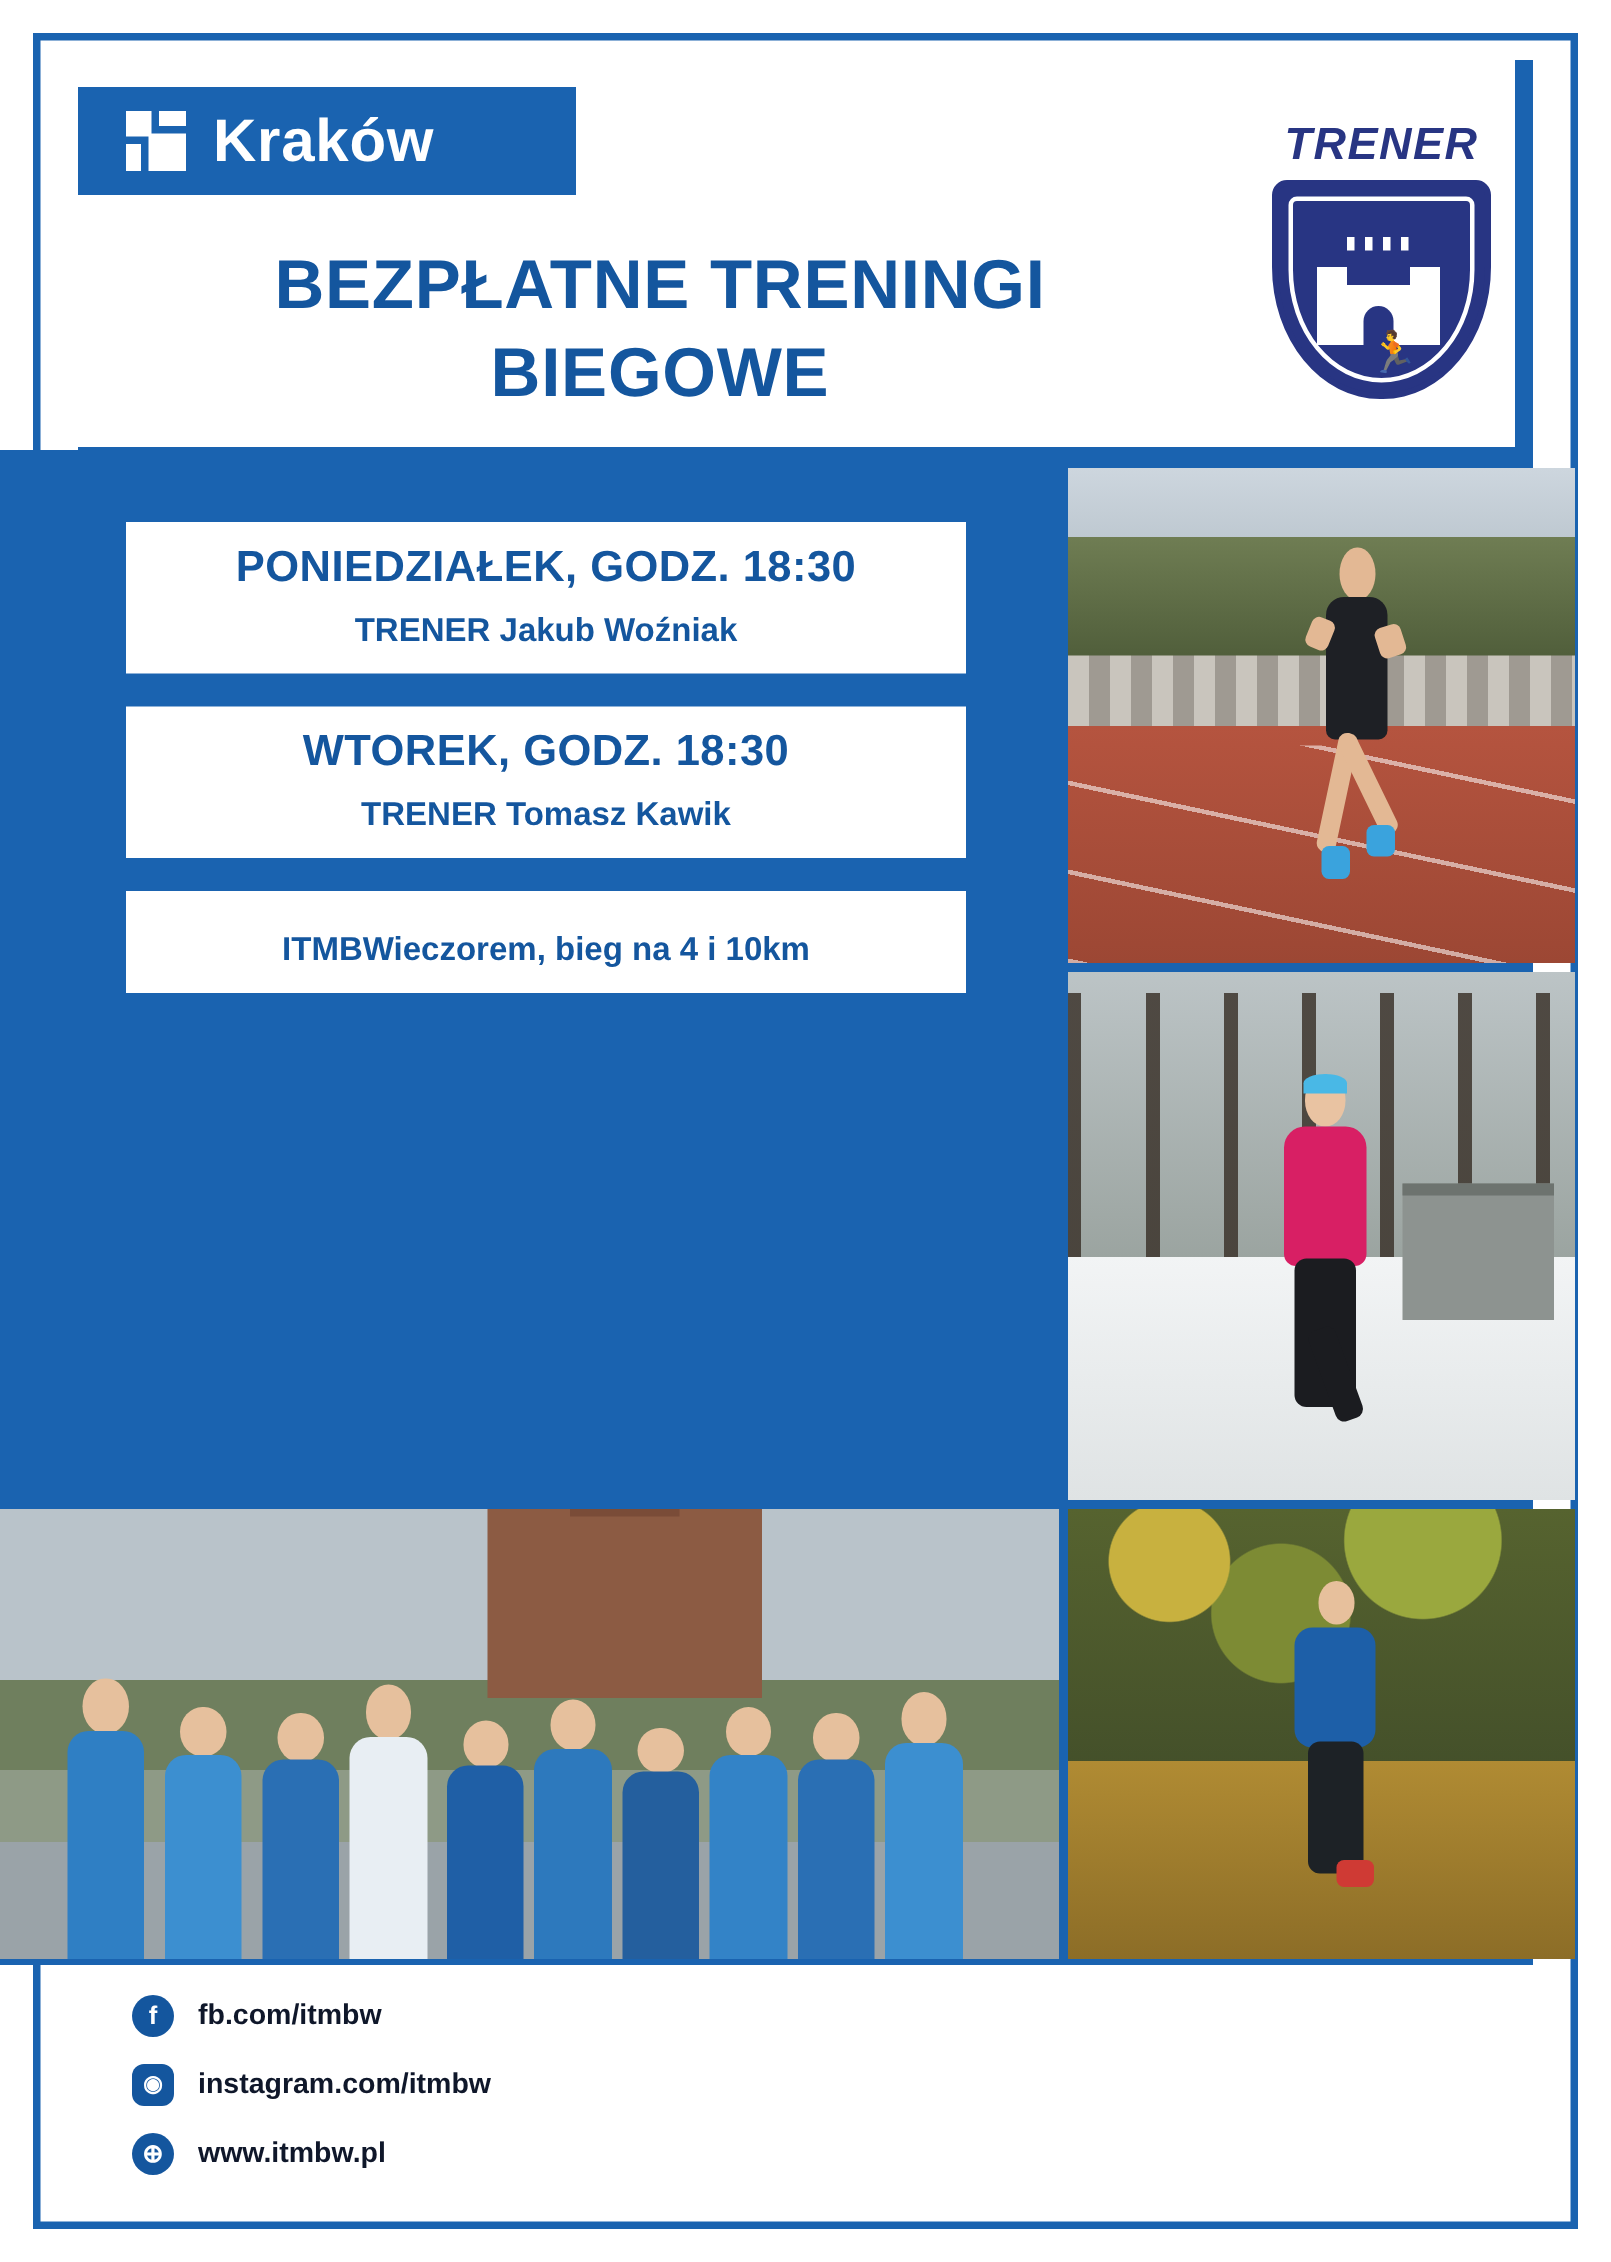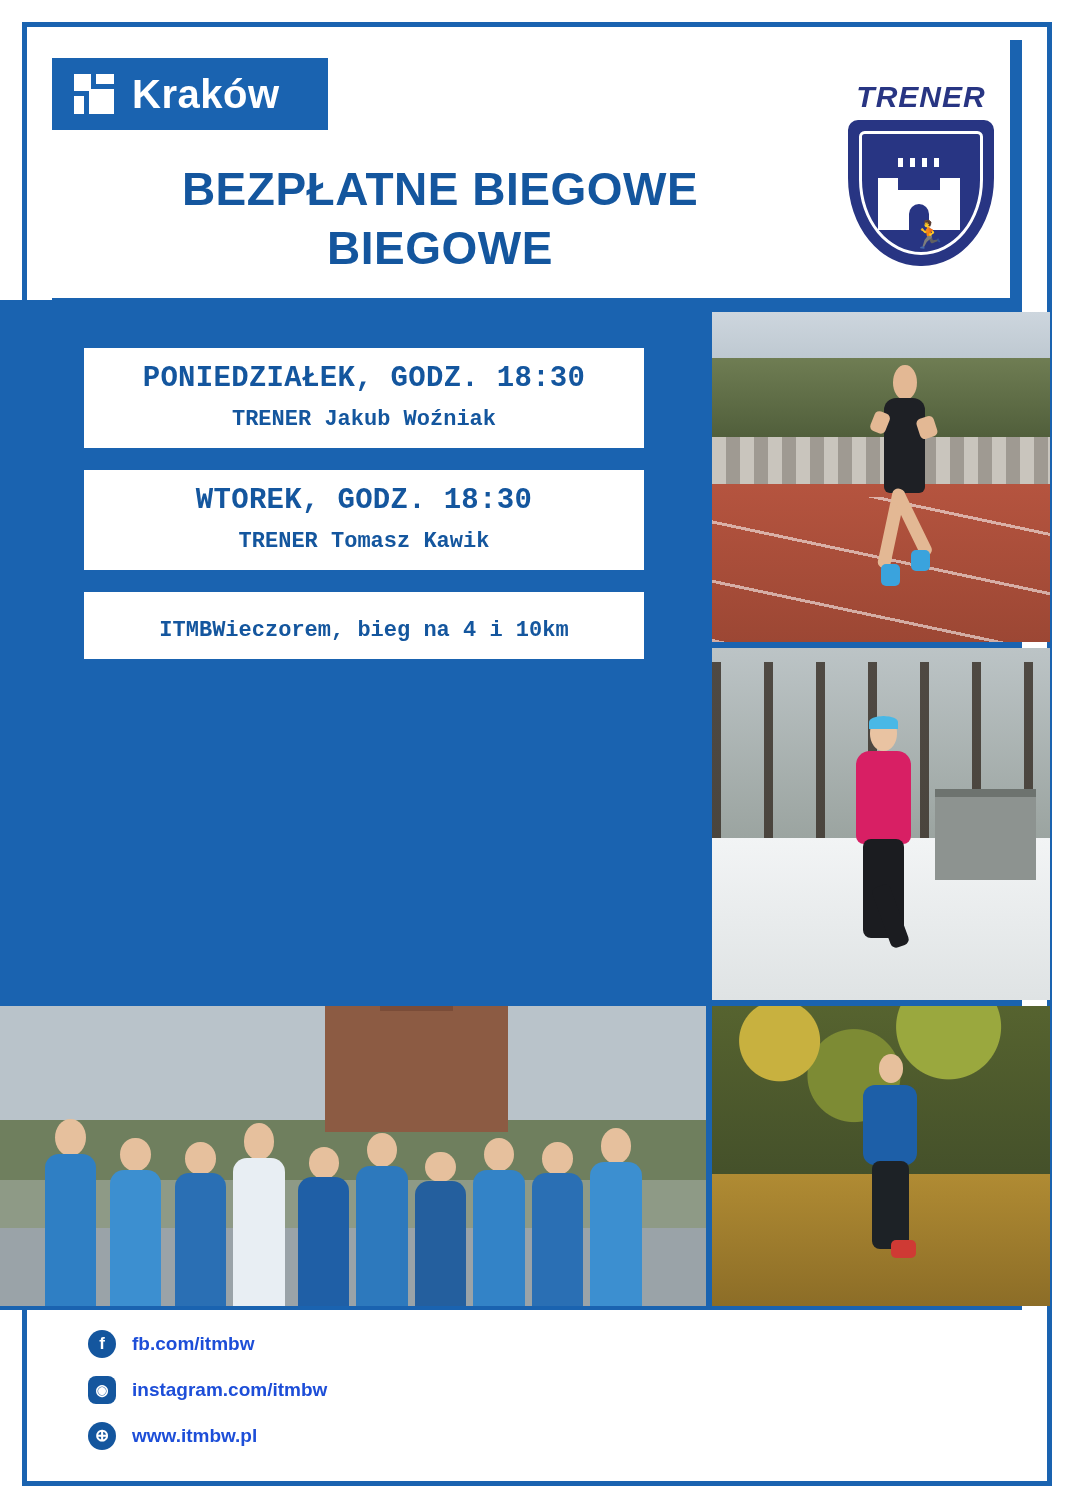--- a/index.html
+++ b/index.html
@@ -41,25 +41,25 @@
     position: absolute;
     left: 52px; top: 40px;
     width: 958px; height: 258px;
     background: #ffffff;
   }
 
   
   .krakow-bar {
     position: absolute;
     left: 52px; top: 58px;
-    width: 276px; height: 72px;
+    width: 332px; height: 72px;
     background: #1a63b0;
     display: flex;
     align-items: center;
-    padding-left: 22px;
+    padding-left: 32px;
     gap: 18px;
   }
   .krakow-mark {
     width: 40px; height: 40px;
     position: relative;
   }
   .krakow-mark span {
     position: absolute;
     background: #ffffff;
     display: block;
@@ -161,21 +161,20 @@
   .schedule {
     position: absolute;
     left: 84px; top: 348px;
     width: 560px;
   }
   .card {
     background: #ffffff;
     margin-bottom: 22px;
     padding: 14px 10px 16px;
     text-align: center;
-    font-family: Liberation Mono, monospace;
   }
   .card-day {
     color: #14569e;
     font-size: 29px;
     font-weight: bold;
     letter-spacing: 0.3px;
   }
   .card-trainer {
     margin-top: 12px;
     color: #14569e;
@@ -302,21 +301,21 @@
     background: #14569e;
     color: #ffffff;
     font-size: 17px;
     font-weight: bold;
     line-height: 28px;
     text-align: center;
     flex: 0 0 auto;
   }
   .soc-icon.ig { border-radius: 8px; font-size: 15px; }
   .soc-text {
-    color: #1d4ed8;
+    color: #0f172a;
     font-size: 19px;
     font-weight: bold;
   }
   .about {
     position: absolute;
     left: 330px; top: 14px;
     width: 600px;
     color: #1b2a3a;
     font-size: 18px;
     font-weight: bold;
@@ -346,21 +345,21 @@
       <span class="km-a"></span>
         <span class="km-b"></span>
         <span class="km-c"></span>
       <span class="km-d"></span>
         <span class="km-e"></span>
     </span>
     <span class="krakow-text">Kraków</span>
   </div>
 
   <div class="poster-title">
-    <div>BEZPŁATNE BIEGOWE</div>
+    <div>BEZPŁATNE TRENINGI</div>
     <div>BIEGOWE</div>
   </div>
 
   <div class="badge">
     <div class="badge-title">TRENER</div>
     <div class="shield">
       <div class="shield-inner"></div>
       <div class="gate">
         <div class="tower t1"></div>
         <div class="tower t2"></div>

